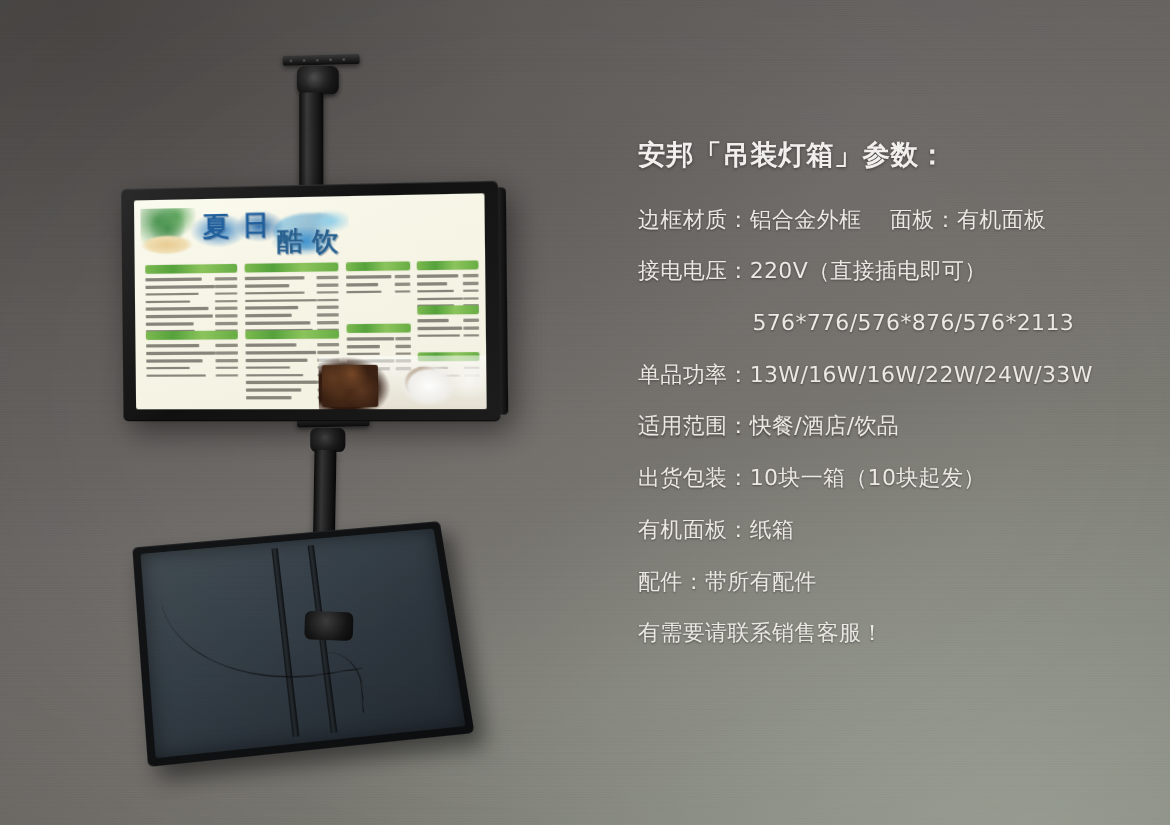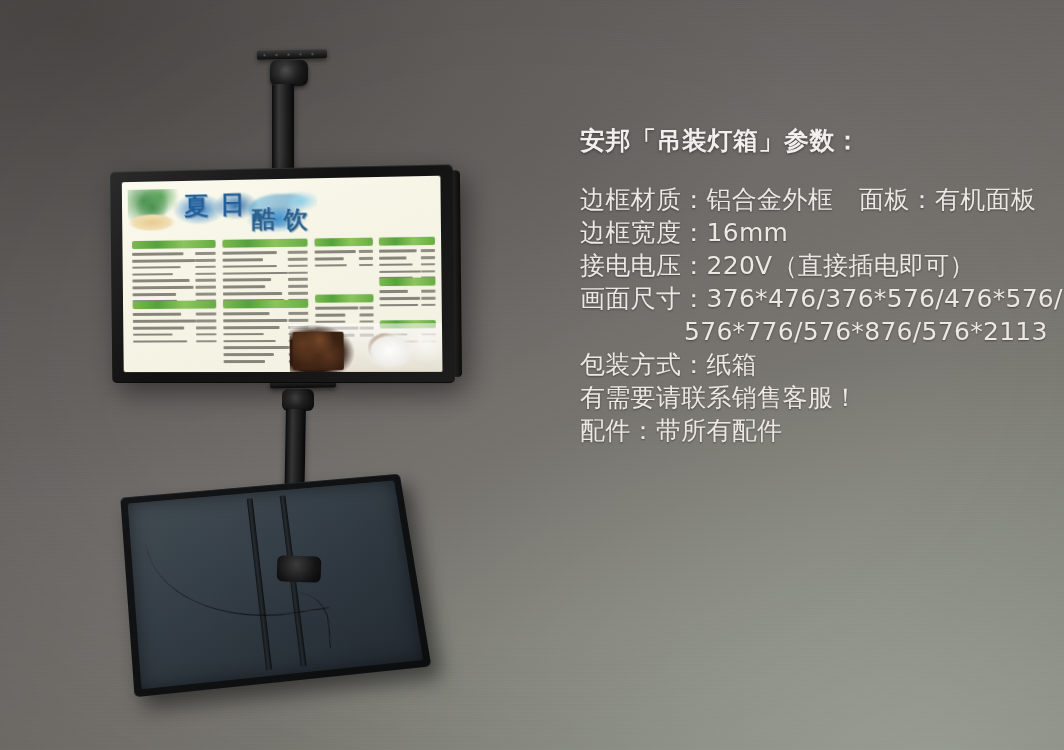--- a/index.html
+++ b/index.html
@@ -25,22 +25,22 @@
     mix-blend-mode:overlay;opacity:.75;
   }
 
   
   #specs{position:absolute;left:580px;top:124px;width:430px;z-index:30;}
   #spec-title{
     font-size:25px;font-weight:bold;color:#f1f0ed;letter-spacing:.5px;
     text-shadow:0 1px 3px rgba(0,0,0,.45);margin-bottom:26px;white-space:nowrap;
   }
   .spec-line{
-    font-size:25px;color:#ece9e4;line-height:33px;letter-spacing:.3px;
-    text-shadow:0 1px 2px rgba(0,0,0,.4);white-space:nowrap;
+    font-size:20px;color:#ece9e4;line-height:33px;letter-spacing:.3px;
+    text-shadow:0 1px 2px rgba(0,0,0,.4);white-space:nowrap;margin-top:14px;
   }
   .spec-line.cont{padding-left:104px;}
   .spec-line .lbl{}
   .spec-line .val{}
   .gap-2{display:inline-block;width:26px;}
 
   
   #upper{
     position:absolute;left:107px;top:168px;width:345px;height:215px;z-index:20;
     transform:perspective(1200px) rotateY(-7deg) rotateZ(-0.6deg);
@@ -501,24 +501,25 @@
         <span class="lw-cable2"></span>
       </div>
     </div>
     <div class="lw-bracket"></div>
   </div>
 
   <div id="specs">
     <div id="spec-title">安邦「吊装灯箱」参数：</div>
     <div id="spec-lines">
         <div class="spec-line"><span class="lbl">边框材质：</span><span class="val">铝合金外框</span><span class="gap-2"></span><span class="lbl">面板：</span><span class="val">有机面板</span></div>
-        <div class="spec-line"><span class="lbl">边框宽度：</span><span class="val">16mm</span></div>
         <div class="spec-line"><span class="lbl">接电电压：</span><span class="val">220V（直接插电即可）</span></div>
-        <div class="spec-line"><span class="lbl">画面尺寸：</span><span class="val">376*476/376*576/476*576/</span></div>
         <div class="spec-line cont"><span class="val">576*776/576*876/576*2113</span></div>
-        <div class="spec-line"><span class="lbl">包装方式：</span><span class="val">纸箱</span></div>
+        <div class="spec-line"><span class="lbl">单品功率：</span><span class="val">13W/16W/16W/22W/24W/33W</span></div>
+        <div class="spec-line"><span class="lbl">适用范围：</span><span class="val">快餐/酒店/饮品</span></div>
+        <div class="spec-line"><span class="lbl">出货包装：</span><span class="val">10块一箱（10块起发）</span></div>
+        <div class="spec-line"><span class="lbl">有机面板：</span><span class="val">纸箱</span></div>
+        <div class="spec-line"><span class="lbl">配件：</span><span class="val">带所有配件</span></div>
         <div class="spec-line"><span class="val">有需要请联系销售客服！</span></div>
-        <div class="spec-line"><span class="lbl">配件：</span><span class="val">带所有配件</span></div>
       </div>
   </div>
 
   <div id="grain"></div>
 </div>
 
 </body></html>

